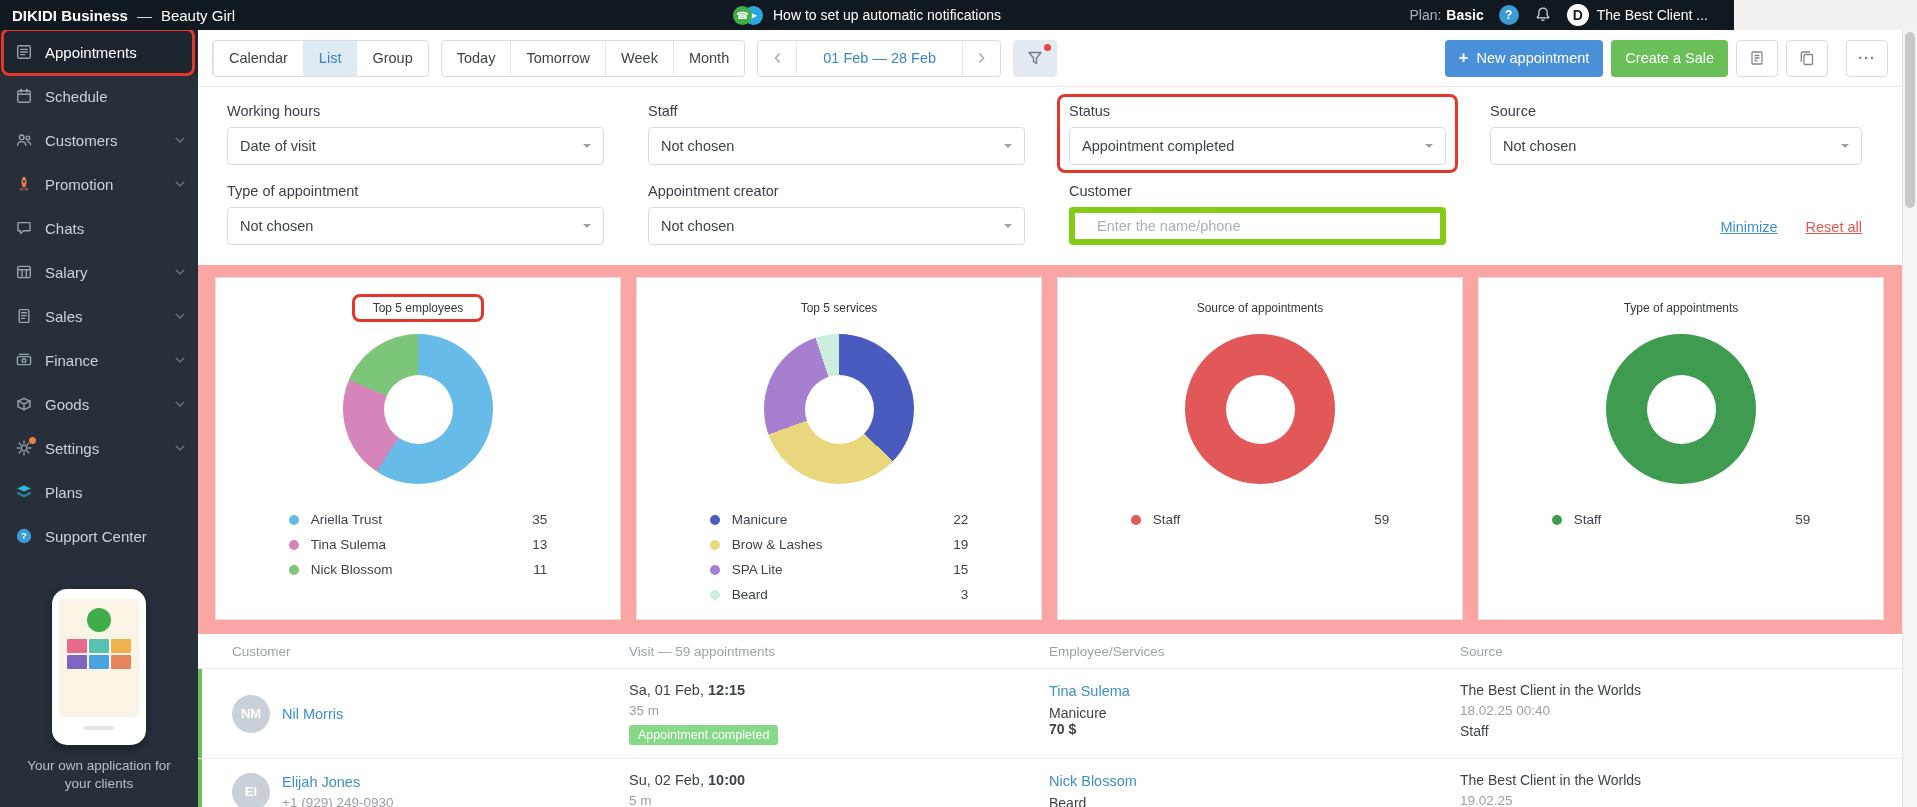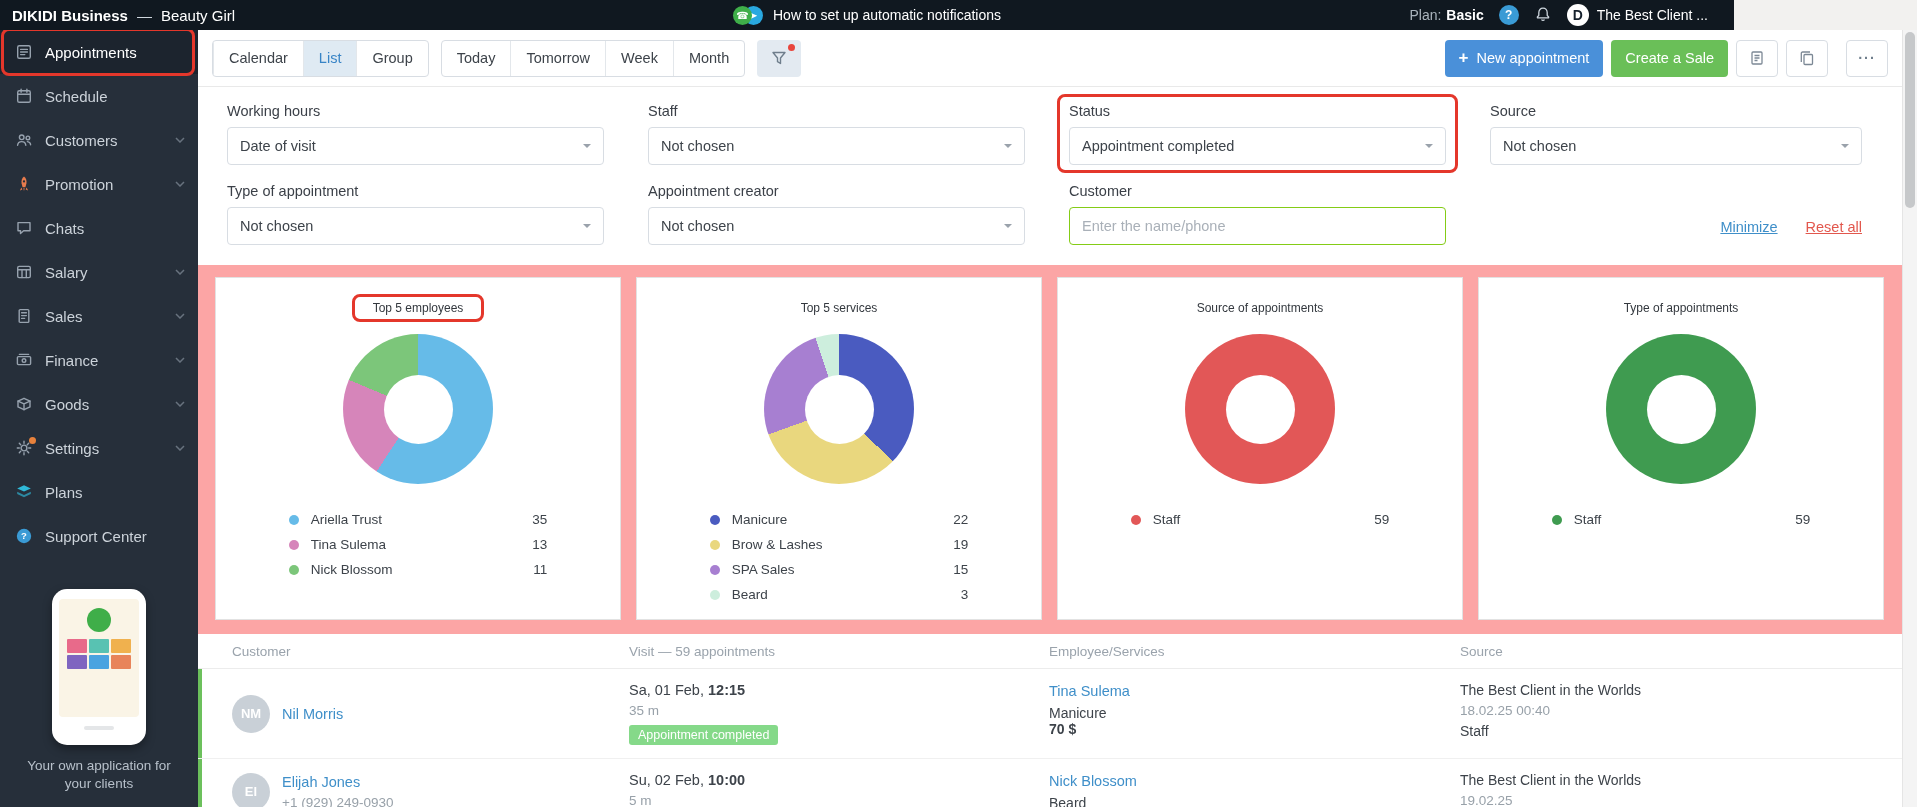--- a/index.html
+++ b/index.html
@@ -62,21 +62,21 @@
   .btn-green { background:#6abf58; color:#fff; padding:8px 14px; }
   .icon-btn { width:42px; background:#fff; border:1px solid #d8dde3; color:#7c8895; }
   .more-btn { width:42px; background:#fff; border:1px solid #d8dde3; color:#6f7e8c; font-weight:bold; letter-spacing:1px; margin-left:10px; }
 
   
   .filters { background:#fff; padding:16px 34px 20px 29px; display:grid; grid-template-columns:377px 377px 377px 372px; column-gap:44px; row-gap:18px; }
   .fcol { position:relative; }
   .flabel { display:block; font-size:14.5px; color:#3b4048; margin-bottom:8px; }
   .fselect { position:relative; height:38px; border:1px solid #d8dde3; border-radius:4px; background:#fff; display:flex; align-items:center; padding:0 28px 0 12px; font-size:14.5px; color:#3d434a; cursor:pointer; }
   .fselect::after { content:""; position:absolute; right:12px; top:16px; border:4.5px solid transparent; border-top-color:#9aa2ab; }
-  .finput { width:100%; height:38px; border:1px solid #84cc16; border-radius:4px; padding:0 12px; font-size:14.5px; color:#3d434a; font-family:inherit; }
+  .finput { width:100%; height:38px; border:6px solid #84cc16; border-radius:4px; padding:0 22px; font-size:14.5px; color:#3d434a; font-family:inherit; }
   .finput::placeholder { color:#a9b0b8; }
   .flinks { display:flex; align-items:flex-end; justify-content:flex-end; gap:28px; padding-bottom:10px; font-size:14.5px; }
   .link-blue { color:#3f8fc9; text-decoration:underline; cursor:pointer; }
   .link-red { color:#e2574d; text-decoration:underline; cursor:pointer; }
 
   
   .charts { display:flex; gap:15px; margin:12px 0 0 17px; }
   .card { width:406px; height:343px; background:#fff; border:1px solid #e2e2e2; }
   .card-title { text-align:center; margin-top:21px; font-size:12px; color:#33383e; }
   .card-title .rel { position:relative; display:inline-block; padding:2px 4px; }
@@ -339,20 +339,33 @@
       <span class="seg-item">Calendar</span>
       <span class="seg-item active">List</span>
       <span class="seg-item">Group</span>
     </div>
     <div class="group ml12">
       <span class="range-item">Today</span>
       <span class="range-item">Tomorrow</span>
       <span class="range-item">Week</span>
       <span class="range-item">Month</span>
     </div>
+    <div class="group ml12">
+      <span class="nav-arrow">
+          <svg width="8" height="12" viewBox="0 0 8 12">
+            <path d="M6.5 1.5l-4 4.5 4 4.5" fill="none" stroke="#a6aeb6" stroke-width="1.6"></path>
+          </svg>
+        </span>
+      <span class="date-label">01 Feb — 28 Feb</span>
+      <span class="nav-arrow">
+          <svg width="8" height="12" viewBox="0 0 8 12">
+            <path d="M1.5 1.5l4 4.5-4 4.5" fill="none" stroke="#a6aeb6" stroke-width="1.6"></path>
+          </svg>
+        </span>
+    </div>
     <div class="filter-btn">
       <svg width="16" height="16" viewBox="0 0 16 16">
           <path d="M2 2.5h12L9.5 8v5.5l-3-1.8V8z" fill="none" stroke="#6f7e8c" stroke-width="1.4" stroke-linejoin="round"></path>
         </svg>
       <span class="filter-dot"></span>
     </div>
     <div class="tool-right">
       <button class="btn btn-blue">
         <span class="plus">+</span>
         <span>New appointment</span>
@@ -443,21 +456,21 @@
             <span>Manicure</span>
             <span class="lval">22</span>
           </div>
         <div class="lrow">
             <span class="ldot" style="background: rgb(233, 215, 126);"></span>
             <span>Brow &amp; Lashes</span>
             <span class="lval">19</span>
           </div>
         <div class="lrow">
             <span class="ldot" style="background: rgb(167, 127, 209);"></span>
-            <span>SPA Sales</span>
+            <span>SPA Lite</span>
             <span class="lval">15</span>
           </div>
         <div class="lrow">
             <span class="ldot" style="background: rgb(205, 238, 221);"></span>
             <span>Beard</span>
             <span class="lval">3</span>
           </div>
       </div>
     </div>
     <div class="card">

